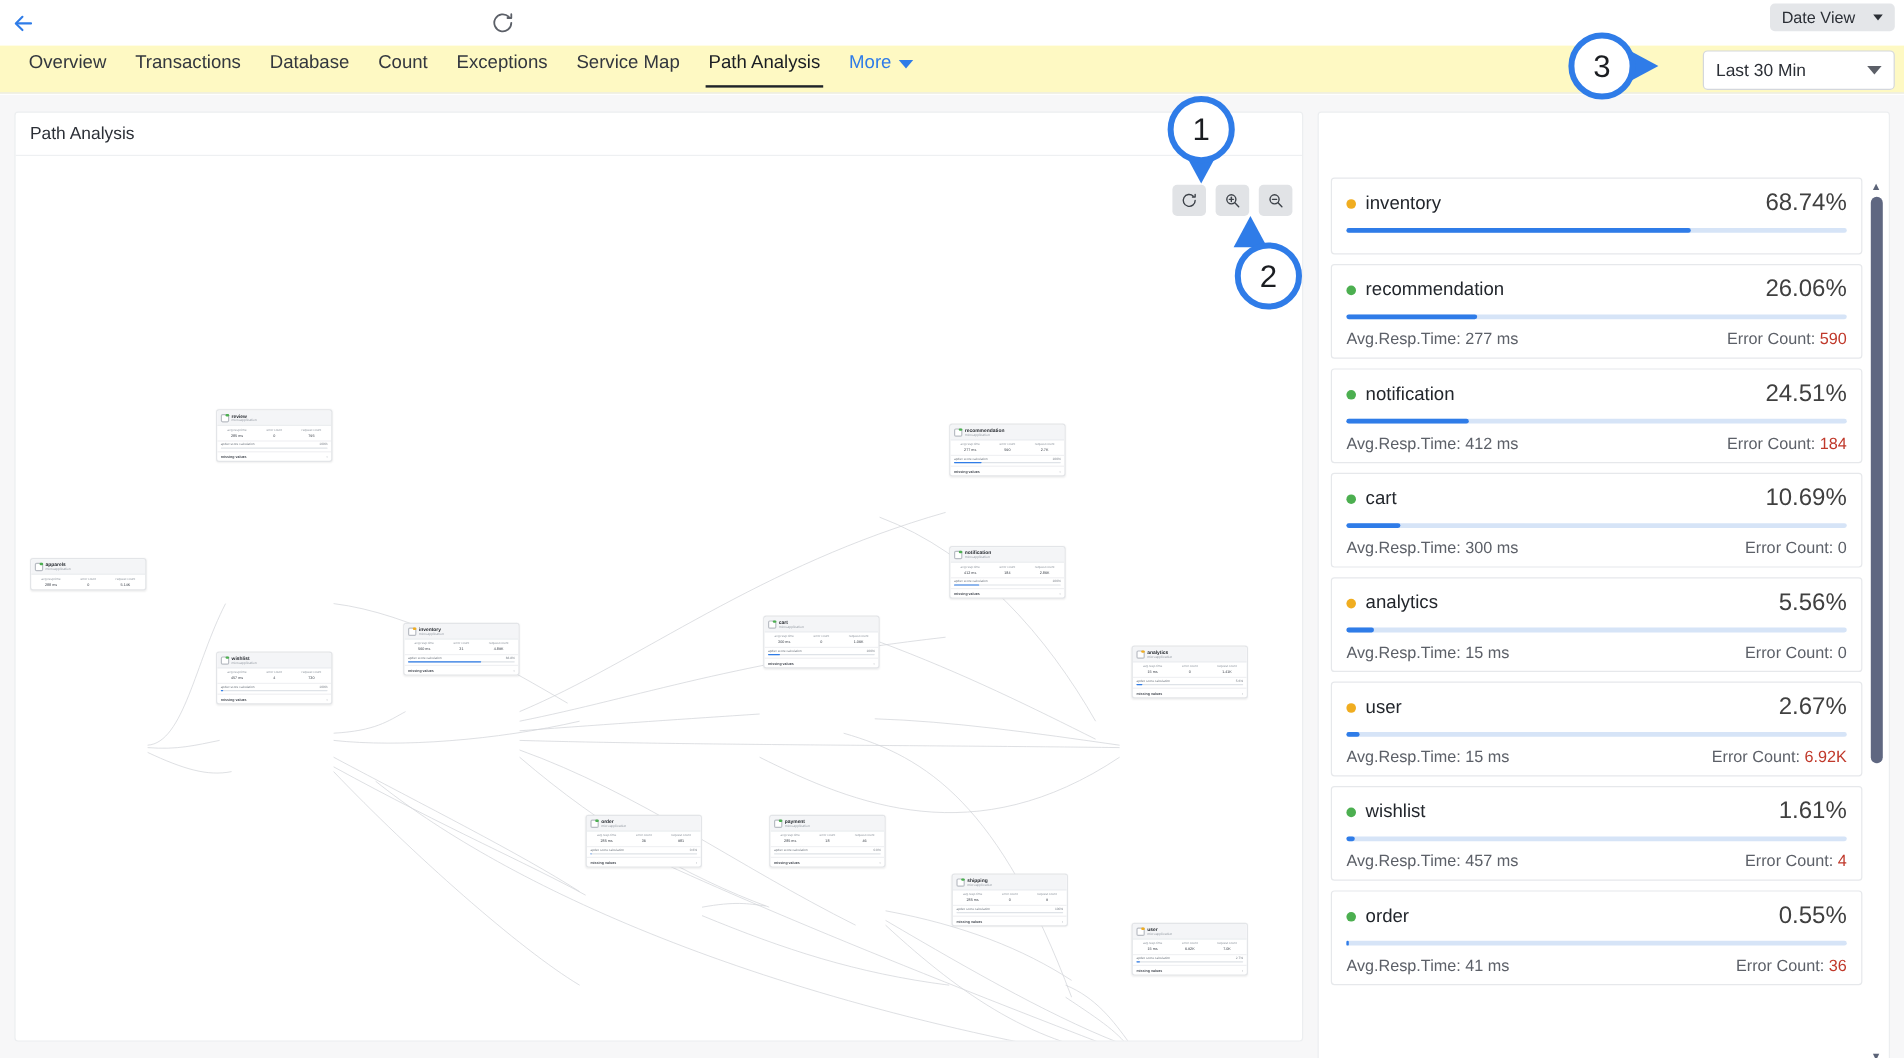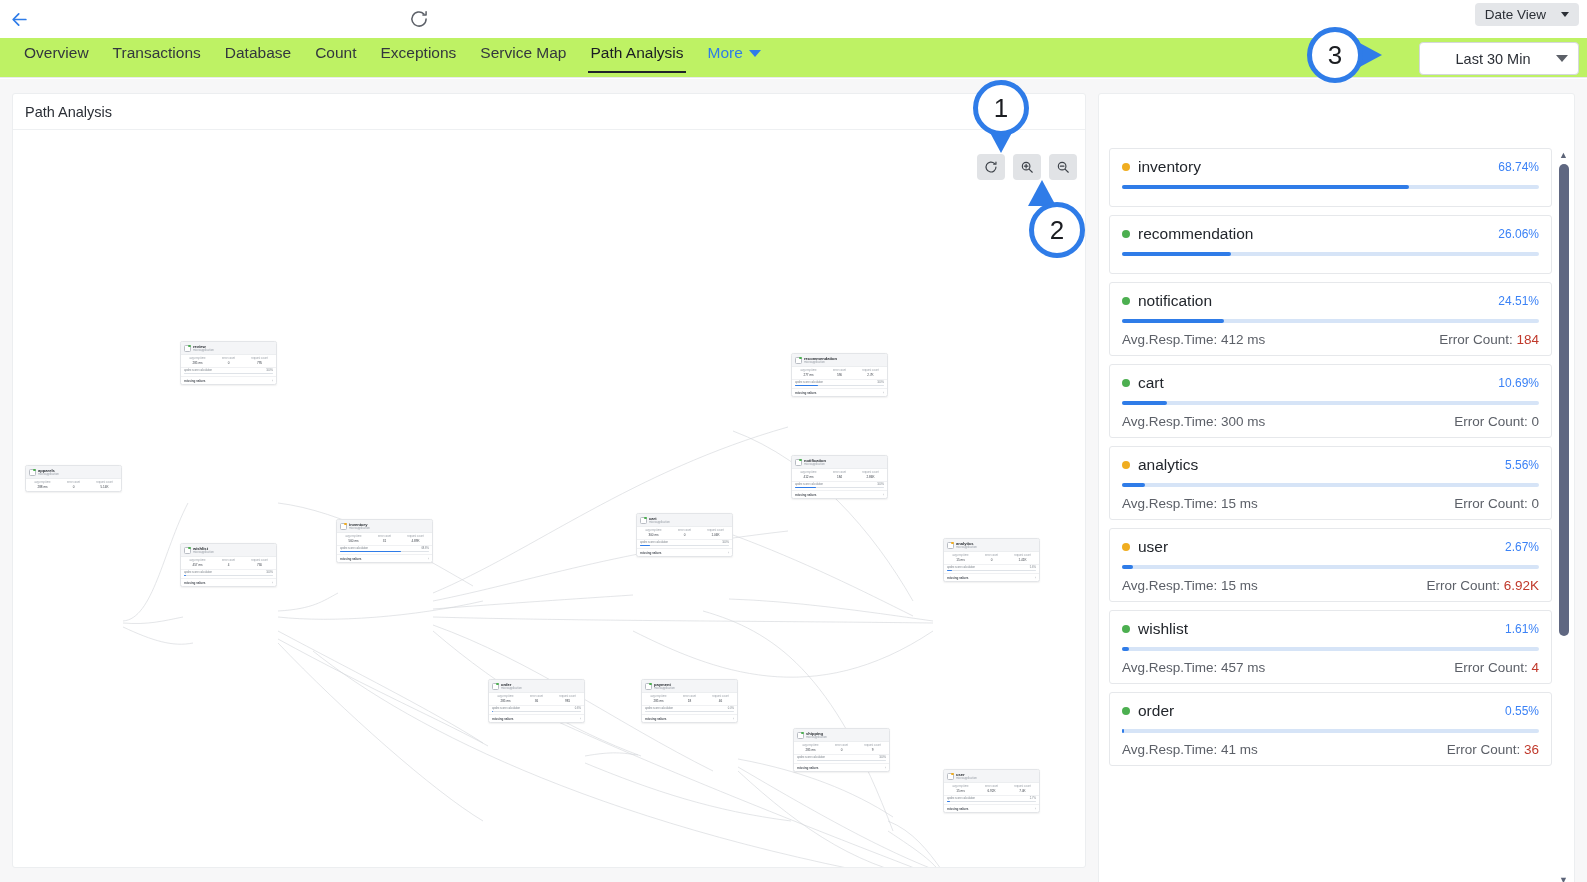--- a/index.html
+++ b/index.html
@@ -45,21 +45,21 @@
     font-family: "Liberation Sans", sans-serif; cursor: pointer; margin-left: 16px;
   }
   .date-view-btn .mini-caret {
     width: 0; height: 0; border-left: 4.5px solid transparent;
     border-right: 4.5px solid transparent; border-top: 5.5px solid #2b2f36;
   }
 
   
   .navbar {
     position: absolute; left: 0; top: 38px; width: 1587px; height: 40px;
-    background: #bef264; border-bottom: 1px solid #e8eaed;
+    background: #fef9c3; border-bottom: 1px solid #e8eaed;
   }
   .tabs { position: absolute; left: 12px; top: 0; display: flex; align-items: flex-start; gap: 0; }
   .tab {
     position: relative; padding: 6px 12px 11px 12px;
     font-size: 15.5px; color: #33373e; cursor: pointer; white-space: nowrap;
   }
   .tab.active { color: #1a1d23; }
   .tab.active::after {
     content: ''; position: absolute; left: 10px; right: 10px; bottom: 0;
     height: 2px; background: #1f2329;
@@ -68,21 +68,21 @@
   .tab.more .mini-caret {
     width: 0; height: 0; border-left: 6px solid transparent;
     border-right: 6px solid transparent; border-top: 7px solid #2f7ce8;
   }
   .time-range {
     position: absolute; right: 8px; top: 4px; width: 160px; height: 33px;
     border: 1px solid #d4d7dc; border-radius: 4px; background: #fff;
     display: flex; align-items: center; padding: 0 10px;
     font-size: 14.5px; color: #2b2f36; cursor: pointer;
   }
-  .time-range .label { flex: 1; text-align: center; }
+  .time-range .label { flex: 1; }
   .time-range .caret-down {
     border-left: 6px solid transparent; border-right: 6px solid transparent;
     border-top: 7px solid #5c6068;
   }
 
   
   .content {
     position: absolute; left: 0; top: 79px; width: 1587px; height: 803px;
     background: #f7f7f8;
   }
@@ -178,21 +178,21 @@
   }
   .app-card {
     border: 1px solid #e6e8eb; border-radius: 3px; background: #fff;
     padding: 9px 12px 8px 12px; margin-bottom: 8px; cursor: pointer;
   }
   .app-card-top { display: flex; align-items: center; }
   .dot { width: 8px; height: 8px; border-radius: 50%; margin-right: 8px; flex: 0 0 8px; }
   .dot.ok { background: #4caf50; }
   .dot.warn { background: #f0ad20; }
   .app-name { font-size: 15.5px; color: #22262c; flex: 1; }
-  .app-pct { font-size: 12px; color: #3b82f6; }
+  .app-pct { font-size: 20px; color: #404040; }
   .app-bar-track {
     height: 4px; background: #d6e4f7; border-radius: 2px; margin: 9px 0 9px 0;
   }
   .app-bar-fill { height: 100%; background: #2f7ce8; border-radius: 2px; }
   .app-card-bottom { display: flex; justify-content: space-between; font-size: 13.5px; color: #5c6068; }
   .err-num { color: #c0392b; }
   .err-num.zero { color: #5c6068; }
 
   
   .sb-track {
@@ -763,20 +763,24 @@
             </div>
             <div class="app-card">
               <div class="app-card-top">
                 <span class="dot ok"></span>
                 <span class="app-name">recommendation</span>
                 <span class="app-pct">26.06%</span>
               </div>
               <div class="app-bar-track">
                 <div class="app-bar-fill" style="width:26.06%"></div>
               </div>
+              <div class="app-card-bottom">
+                <span><span>Avg.Resp.Time:</span> <span>277 ms</span></span>
+                <span><span>Error Count:</span> <span class="err-num">590</span></span>
+              </div>
             </div>
             <div class="app-card">
               <div class="app-card-top">
                 <span class="dot ok"></span>
                 <span class="app-name">notification</span>
                 <span class="app-pct">24.51%</span>
               </div>
               <div class="app-bar-track">
                 <div class="app-bar-fill" style="width:24.51%"></div>
               </div>

